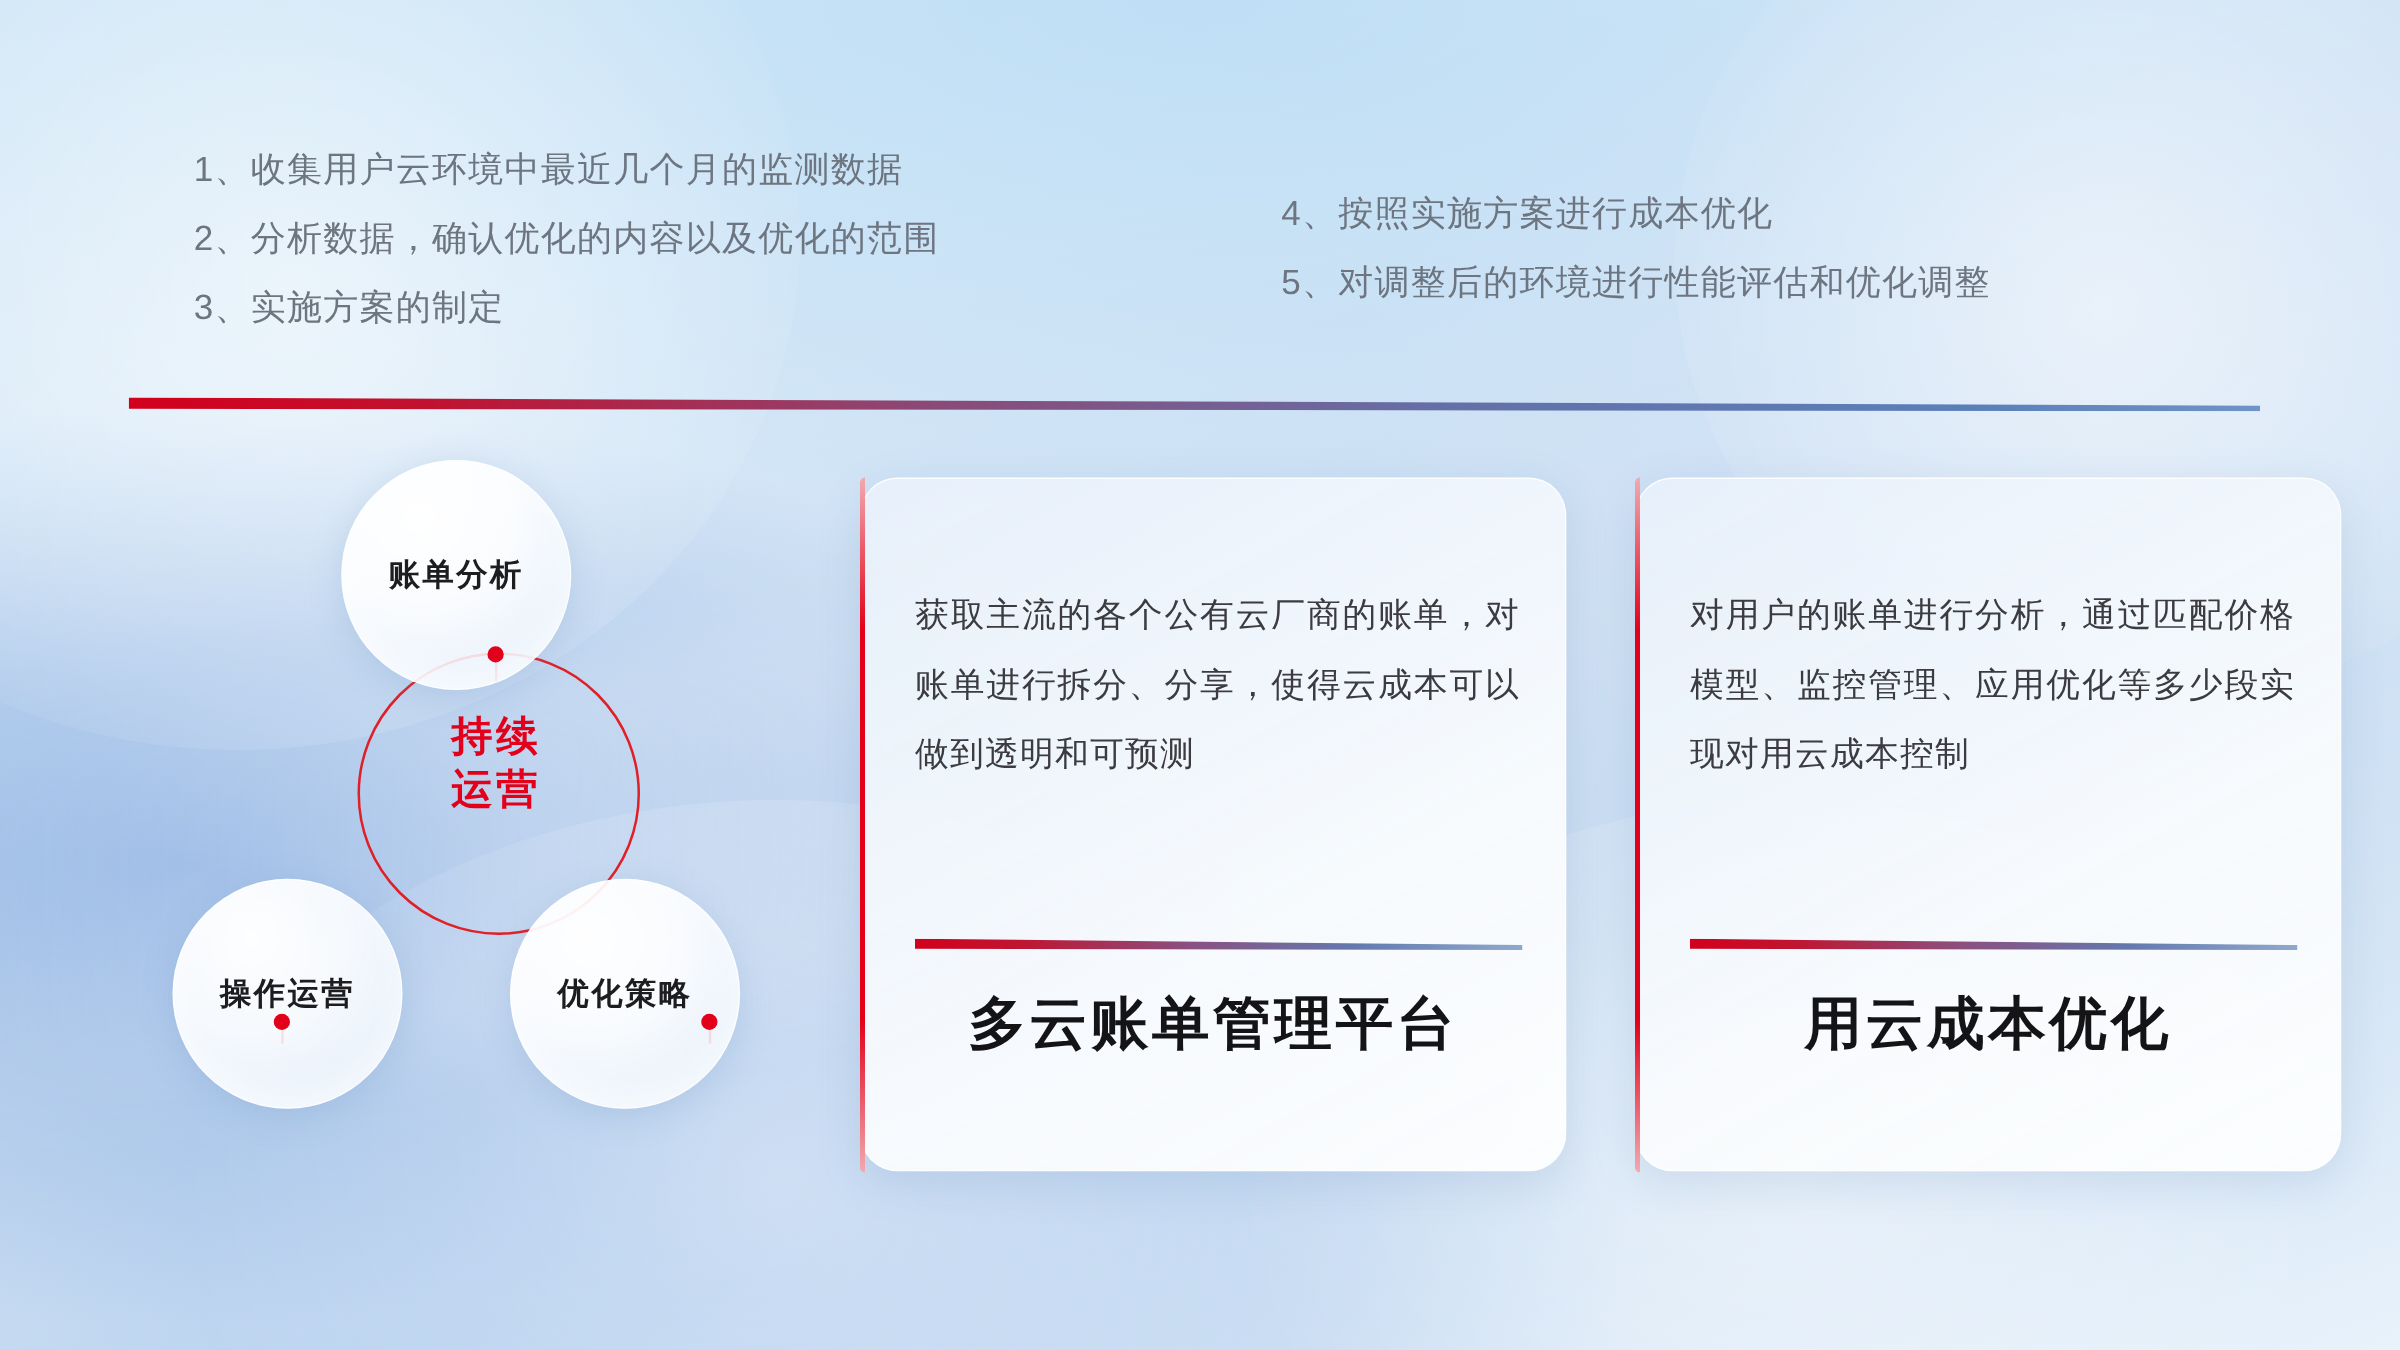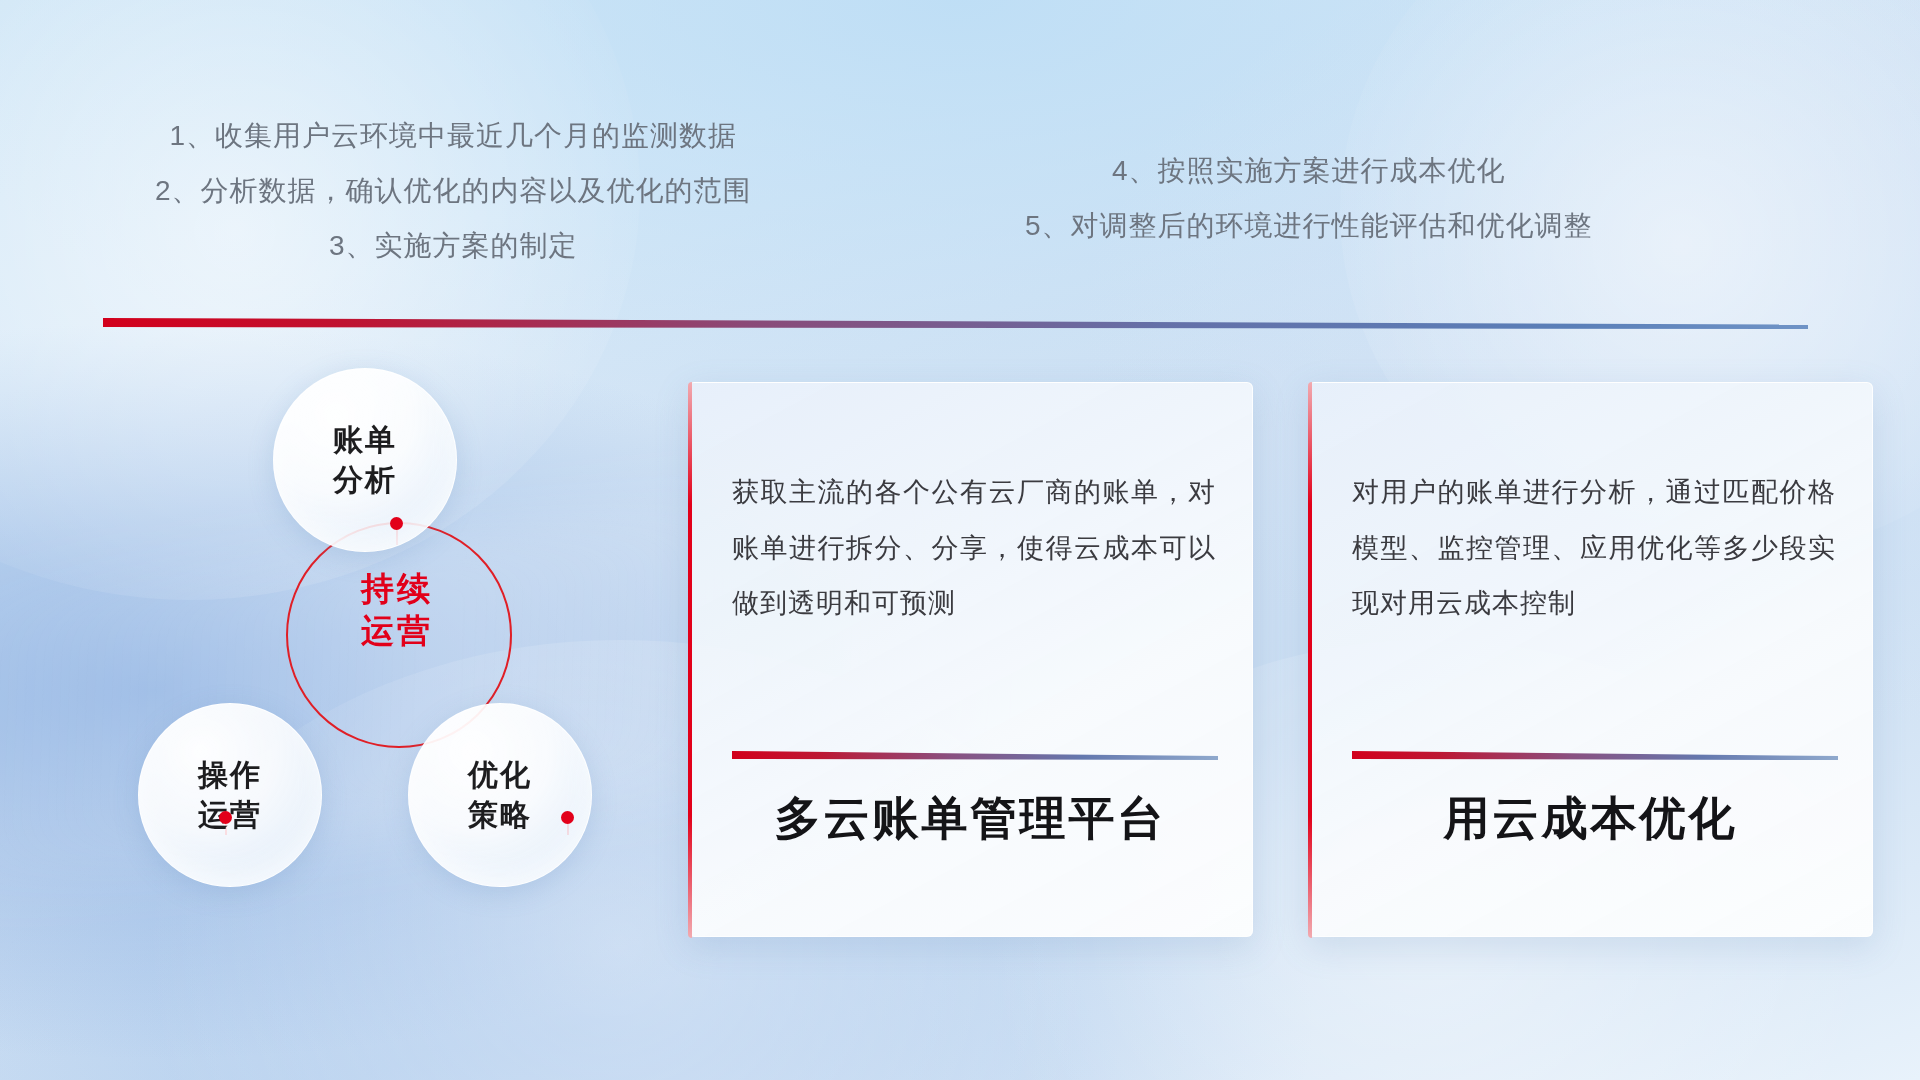--- a/index.html
+++ b/index.html
@@ -67,21 +67,20 @@
     font-size: 28px;
     letter-spacing: 1px;
     line-height: 1;
     white-space: nowrap;
   }
   .list-col-left { left: 155px; top: 122px; }
   .list-col-right { left: 1025px; top: 157px; }
   .list-item {
     margin-bottom: 27px;
     display: block;
-    text-align: center;
   }
 
   
   .head-divider {
     position: absolute;
     left: 103px;
     top: 318px;
     width: 1705px;
     height: 11px;
   }
@@ -105,25 +104,24 @@
     box-sizing: content-box;
   }
   .bubble {
     position: absolute;
     border-radius: 50%;
     background:
       radial-gradient(circle at 34% 26%, rgba(255,255,255,0.98) 0%, rgba(255,255,255,0.88) 42%, rgba(226,238,250,0.82) 100%);
     border: 1.4px solid rgba(255,255,255,0.95);
     box-shadow: 0 6px 26px rgba(100,140,190,0.22), inset 0 -10px 26px rgba(255,255,255,0.7);
     display: flex;
-    flex-direction: column;
     align-items: center;
     justify-content: center;
     color: #1d1d1f;
-    font-size: 30px;
+    font-size: 25px;
     font-weight: 700;
     letter-spacing: 2px;
     line-height: 1.32;
   }
   .bubble-top {
     left: 173px; top: 13px;
     width: 182px; height: 182px;
   }
   .bubble-left {
     left: 38px; top: 348px;
@@ -163,21 +161,21 @@
   .stem-top { left: 295.5px; top: 172px; height: 18px; }
   .stem-left { left: 124.5px; top: 466px; height: 14px; }
   .stem-right { left: 466.5px; top: 466px; height: 14px; }
 
   
   .card {
     position: absolute;
     top: 382px;
     width: 565px;
     height: 555px;
-    border-radius: 6px;
+    border-radius: 30px;
     background: linear-gradient(152deg,
         rgba(232,240,250,0.92) 0%,
         rgba(242,247,252,0.93) 36%,
         rgba(249,251,253,0.95) 62%,
         rgba(252,253,254,0.97) 100%);
     border: 1.5px solid rgba(255,255,255,0.9);
     box-shadow: 0 10px 34px rgba(93,132,183,0.18);
     box-sizing: border-box;
   }
   .card::after {

